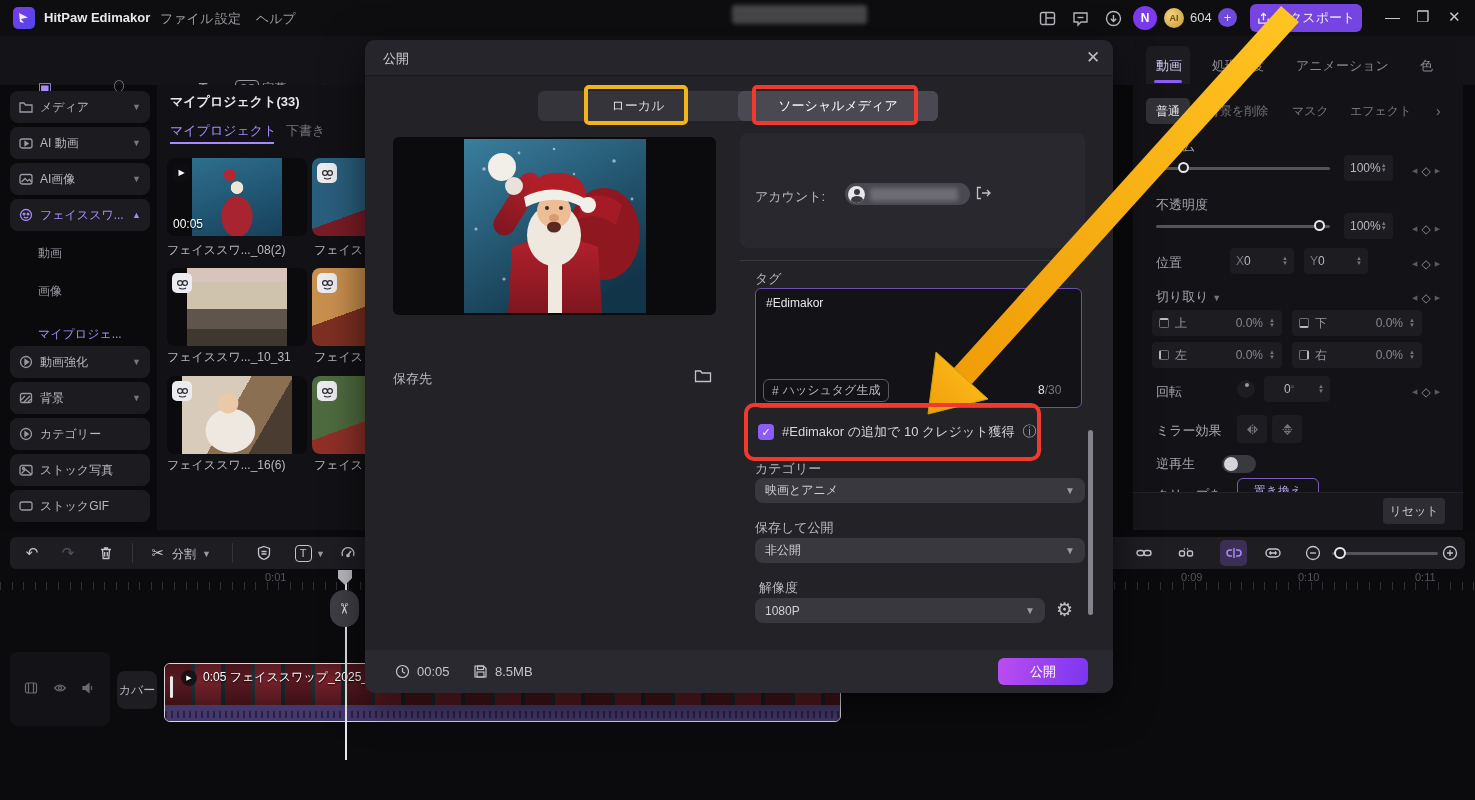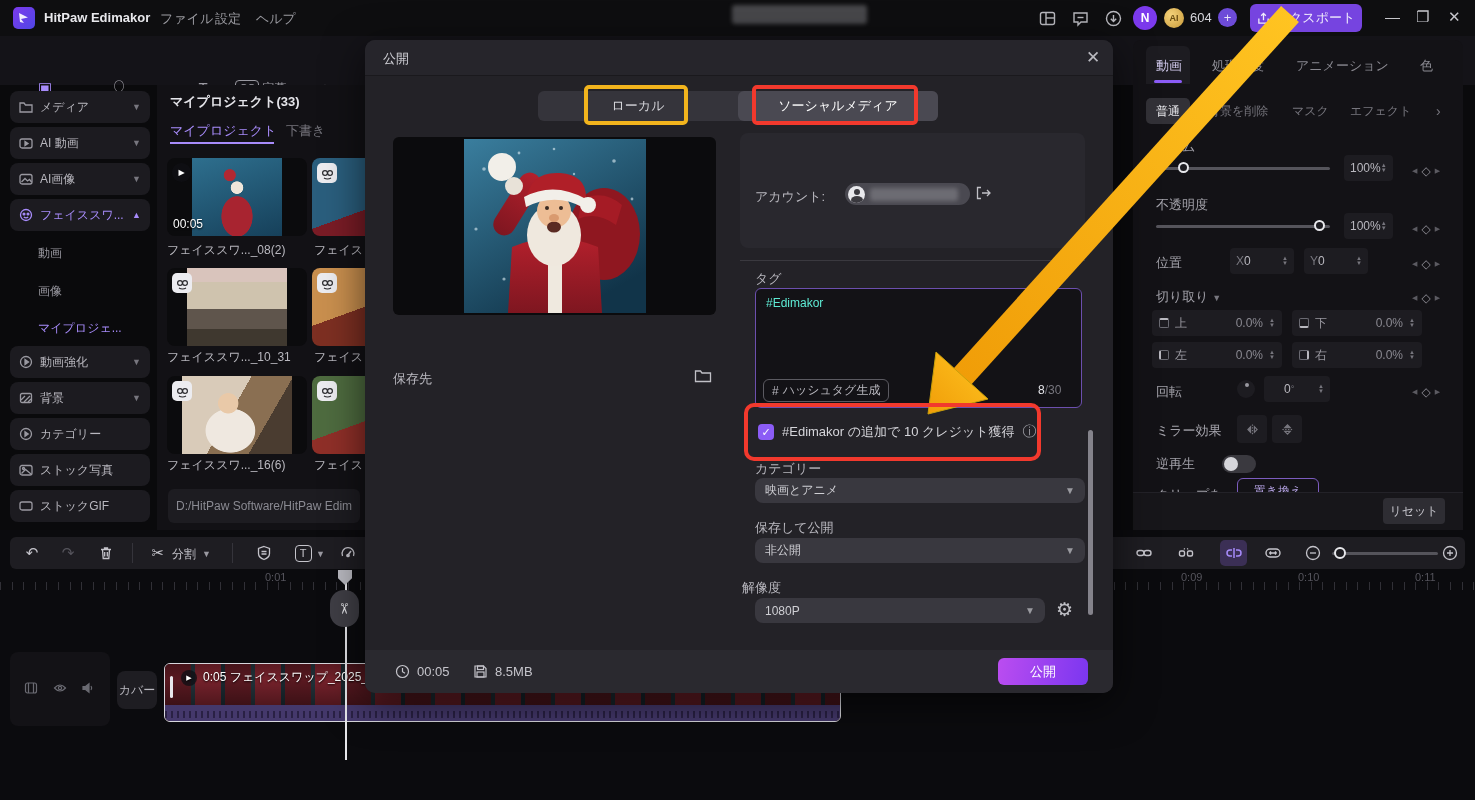--- a/index.html
+++ b/index.html
@@ -161,21 +161,21 @@
   .acct-label{left:755px;top:188px;font-size:13px;color:#b9b8bf;}
   .acct-pill{left:845px;top:183px;width:125px;height:22px;background:#4a4951;border-radius:12px;
     display:flex;align-items:center;padding:0 3px;gap:5px;}
   .acct-ava{width:17px;height:17px;border-radius:50%;background:#e8e8ec;position:relative;overflow:hidden;}
   .acct-ava:before{content:"";position:absolute;left:5.5px;top:3px;width:6px;height:6px;border-radius:50%;background:#3a393f;}
   .acct-ava:after{content:"";position:absolute;left:2.5px;top:10px;width:12px;height:8px;border-radius:50%;background:#3a393f;}
   .logout-ic{left:976px;top:186px;color:#c0c0c6;font-size:13px;}
   .dlg-divider{left:740px;top:260px;width:345px;height:1px;background:#3a393f;}
   .tag-label{left:755px;top:270px;font-size:13px;color:#b9b8bf;}
   .tag-area{left:755px;top:288px;width:327px;height:120px;background:#131216;border:1px solid #6c4fae;border-radius:6px;}
-  .tag-value{left:766px;top:296px;font-size:12px;color:#5eead4;}
+  .tag-value{left:766px;top:296px;font-size:12px;color:#e5e5e5;}
   .hashtag-btn{left:763px;top:379px;height:23px;border:1px solid #5b5a61;border-radius:6px;
     display:flex;align-items:center;gap:4px;padding:0 8px;font-size:12px;color:#b9b8bf;}
   .tag-counter{left:1038px;top:383px;font-size:12px;color:#e5e5ea;}
   .tag-counter span{color:#77767e;}
   .chk-row{left:758px;top:423px;display:flex;align-items:center;gap:8px;}
   .chk{width:16px;height:16px;border-radius:4px;background:var(--purple);color:#fff;font-size:11px;
     display:flex;align-items:center;justify-content:center;}
   .chk-text{font-size:13px;color:#d5d5da;}
   .info-ic{font-size:14px;color:#9a9aa0;}
   .fld-label{position:absolute;font-size:13px;color:#b9b8bf;}
@@ -295,21 +295,21 @@
           <circle cx="7" cy="7" r="5.5"></circle>
           <circle cx="5" cy="6" r=".9" fill="#a78bfa"></circle>
           <circle cx="9" cy="6" r=".9" fill="#a78bfa"></circle>
           <path d="M4.8 9 q2.2 1.8 4.4 0"></path>
         </svg>
       <span>フェイススワ...</span>
         <span class="chev" style="color:#a78bfa">▲</span>
     </div>
     <span class="sb-sub" style="top:155px">動画</span>
     <span class="sb-sub" style="top:193px">画像</span>
-    <span class="sb-sub active" style="top:230px">マイプロジェ...</span>
+    <span class="sb-sub active" style="top:236px">マイプロジェ...</span>
     <div class="sb-item" style="top:258px">
       <svg viewBox="0 0 14 14" fill="none" stroke="#9a99a1" stroke-width="1.3">
           <circle cx="7" cy="7" r="5.5"></circle>
           <path d="M6 4.5 L9.5 7 L6 9.5 Z" fill="#9a99a1"></path>
         </svg>
       <span>動画強化</span>
         <span class="chev">▼</span>
     </div>
     <div class="sb-item" style="top:294px">
       <svg viewBox="0 0 14 14" fill="none" stroke="#9a99a1" stroke-width="1.3">
@@ -417,23 +417,20 @@
     <div class="swap-badge">
       <svg viewBox="0 0 13 13" fill="none" stroke="#2a2a2e" stroke-width="1.2">
           <circle cx="4" cy="6" r="2.4"></circle>
           <circle cx="9" cy="6" r="2.4"></circle>
           <path d="M3 11 q3.5 2 7 0"></path>
         </svg>
     </div>
   </div>
   <span class="abs proj-label" style="left:314px;top:457px">フェイス</span>
 
-  <div class="abs proj-path">
-      <span>D:/HitPaw Software/HitPaw Edim</span>
-    </div>
 
   <div class="abs timeline"></div>
   <div class="abs tl-toolbar"></div>
   <div class="tl-ic" style="left:22px;width:20px">↶</div>
   <div class="tl-ic" style="left:58px;width:20px;color:#55545c">↷</div>
   <div class="tl-ic" style="left:96px;width:20px">
     <svg viewBox="0 0 16 16" fill="none" stroke="#c5c4cb" stroke-width="1.3">
         <path d="M3 4.5 h10 M6.5 4.5 v-1.5 h3 v1.5 M4.5 4.5 l.7 9 h5.6 l.7 -9"></path>
         <path d="M6.7 7 v4.5 M9.3 7 v4.5"></path>
       </svg>
@@ -747,21 +744,21 @@
   <span class="fld-label abs" style="left:755px;top:460px">カテゴリー</span>
   <div class="select" style="left:755px;top:478px;width:330px">
     <span>映画とアニメ</span>
       <span class="car">▼</span>
   </div>
   <span class="fld-label abs" style="left:755px;top:519px">保存して公開</span>
   <div class="select" style="left:755px;top:538px;width:330px">
     <span>非公開</span>
       <span class="car">▼</span>
   </div>
-  <span class="fld-label abs" style="left:742px;top:579px">解像度</span>
+  <span class="fld-label abs" style="left:759px;top:579px">解像度</span>
   <div class="select" style="left:755px;top:598px;width:290px">
     <span>1080P</span>
       <span class="car">▼</span>
   </div>
   <span class="abs gear-ic">⚙</span>
   <div class="abs dlg-scroll"></div>
 
   <div class="abs dlg-foot"></div>
   <div class="foot-item" style="left:395px">
     <svg viewBox="0 0 15 15" fill="none" stroke="#c5c4cb" stroke-width="1.2">

